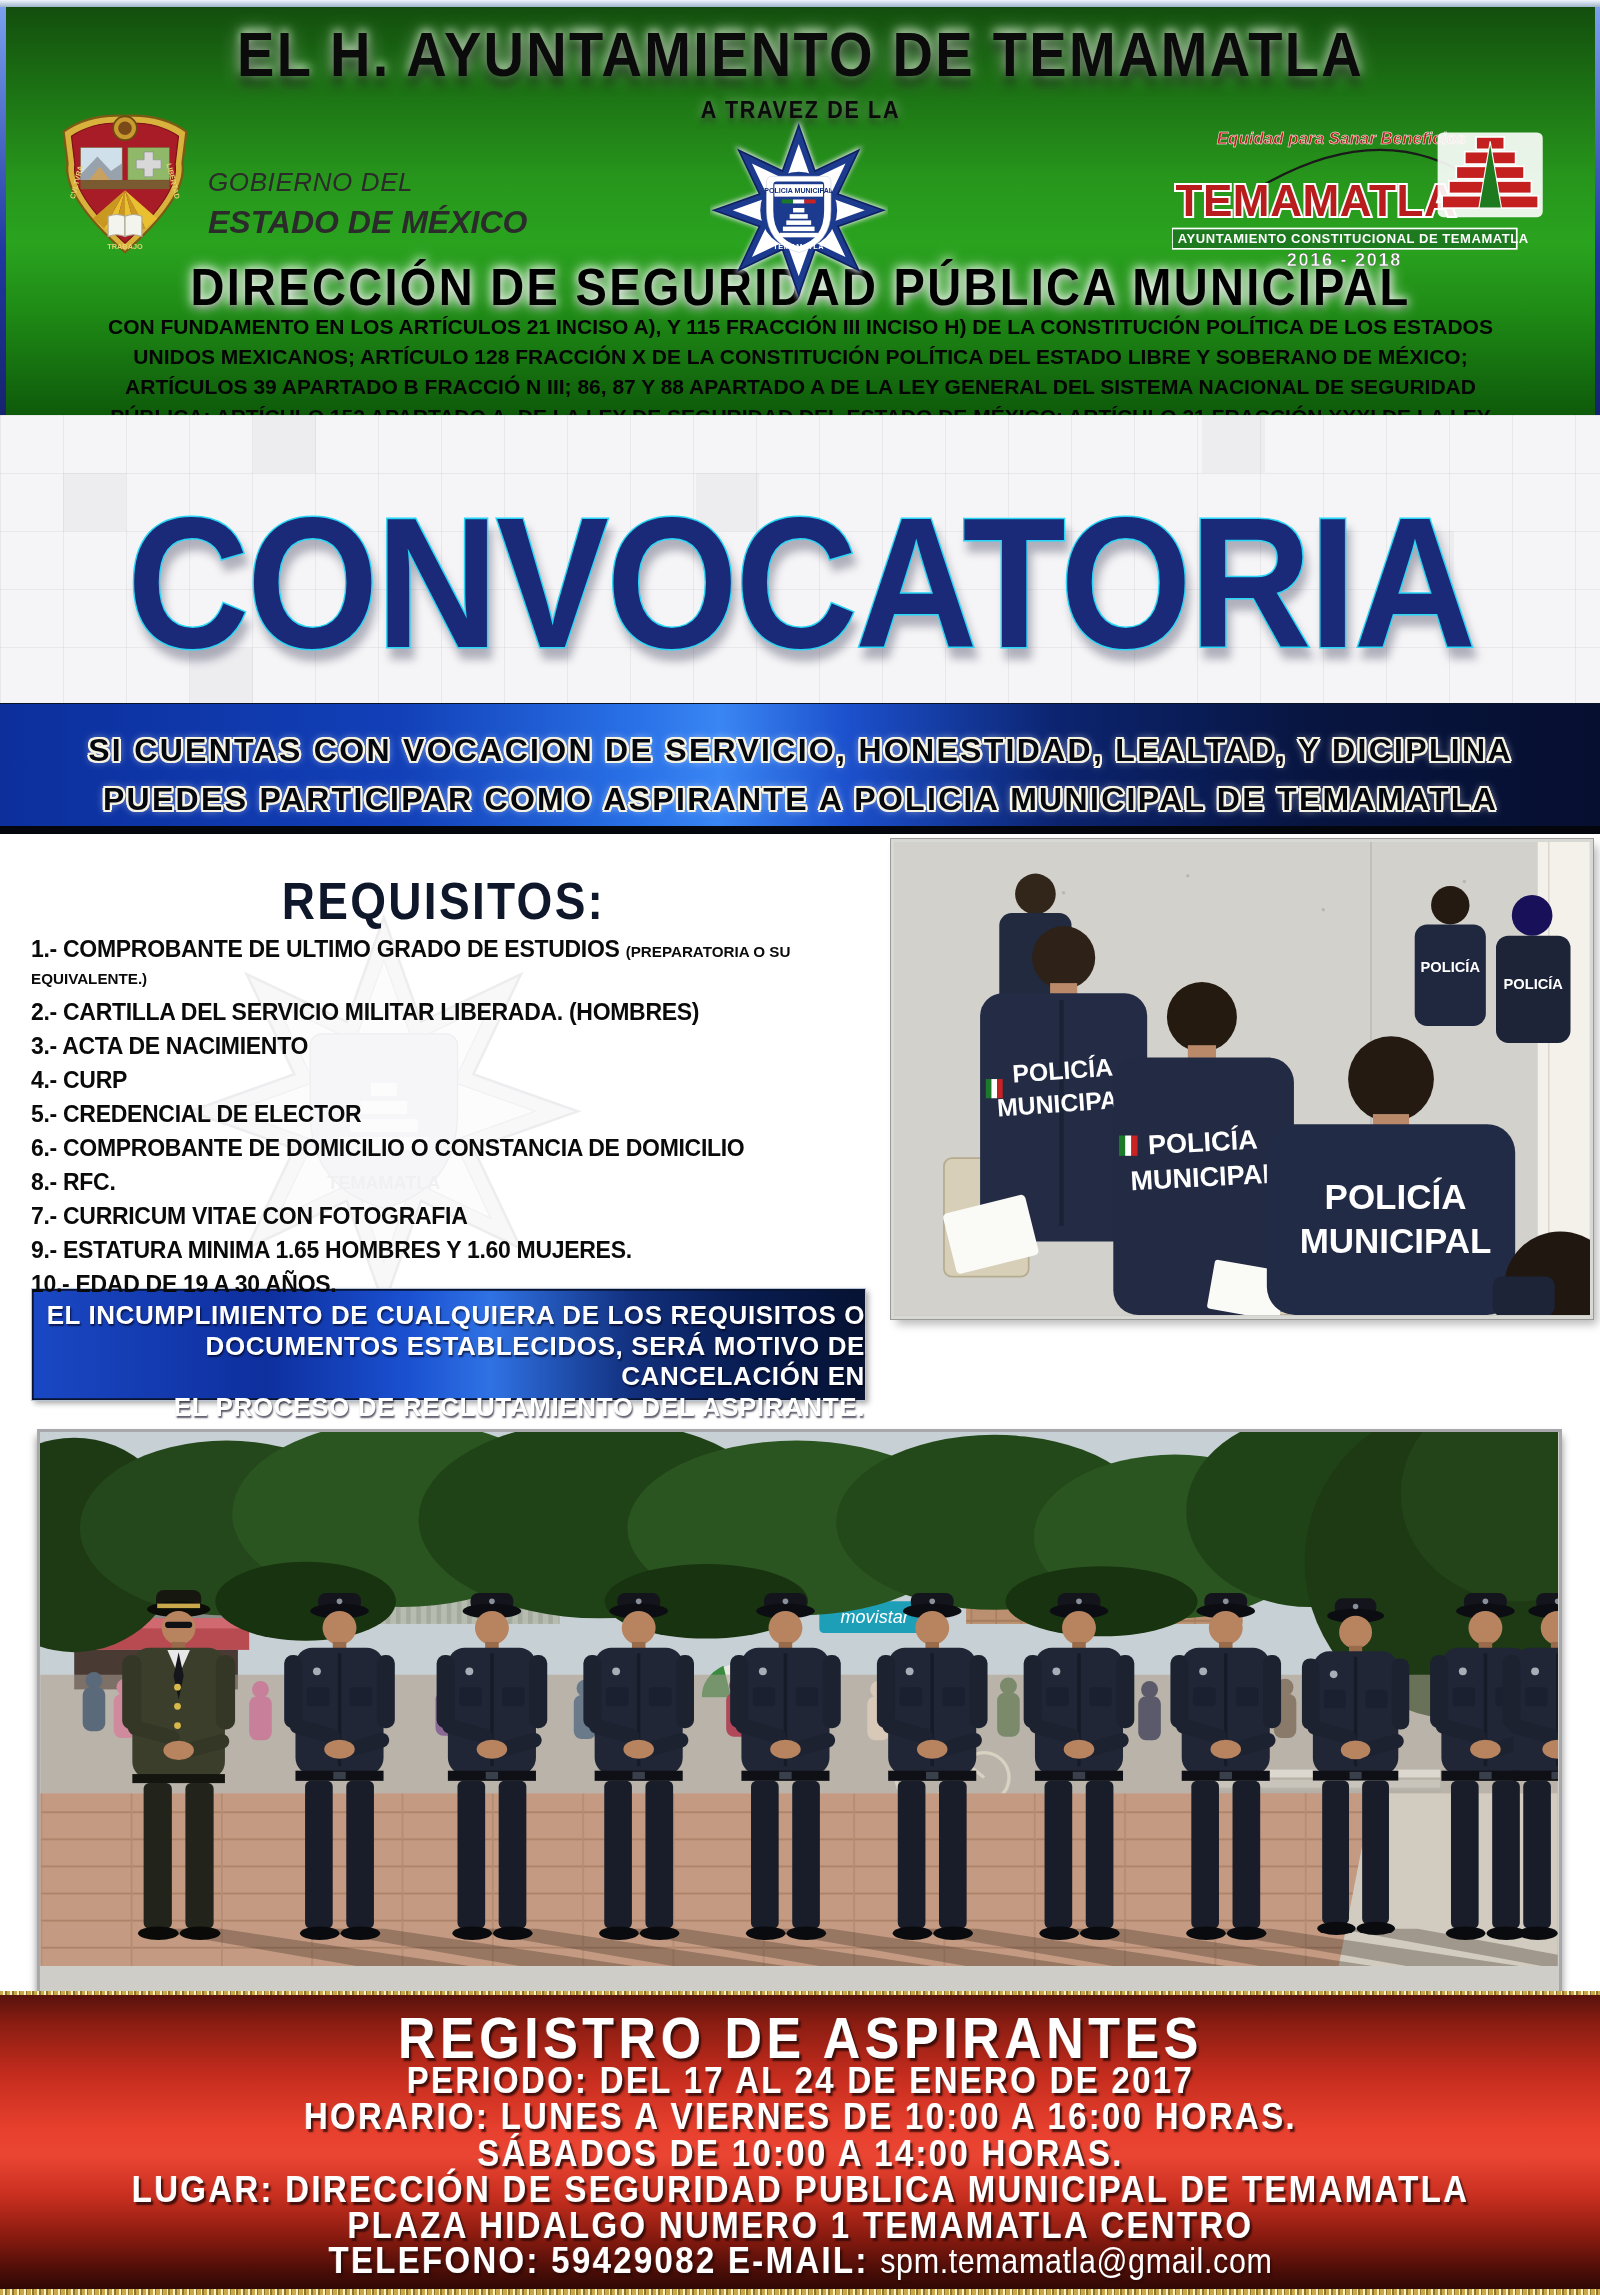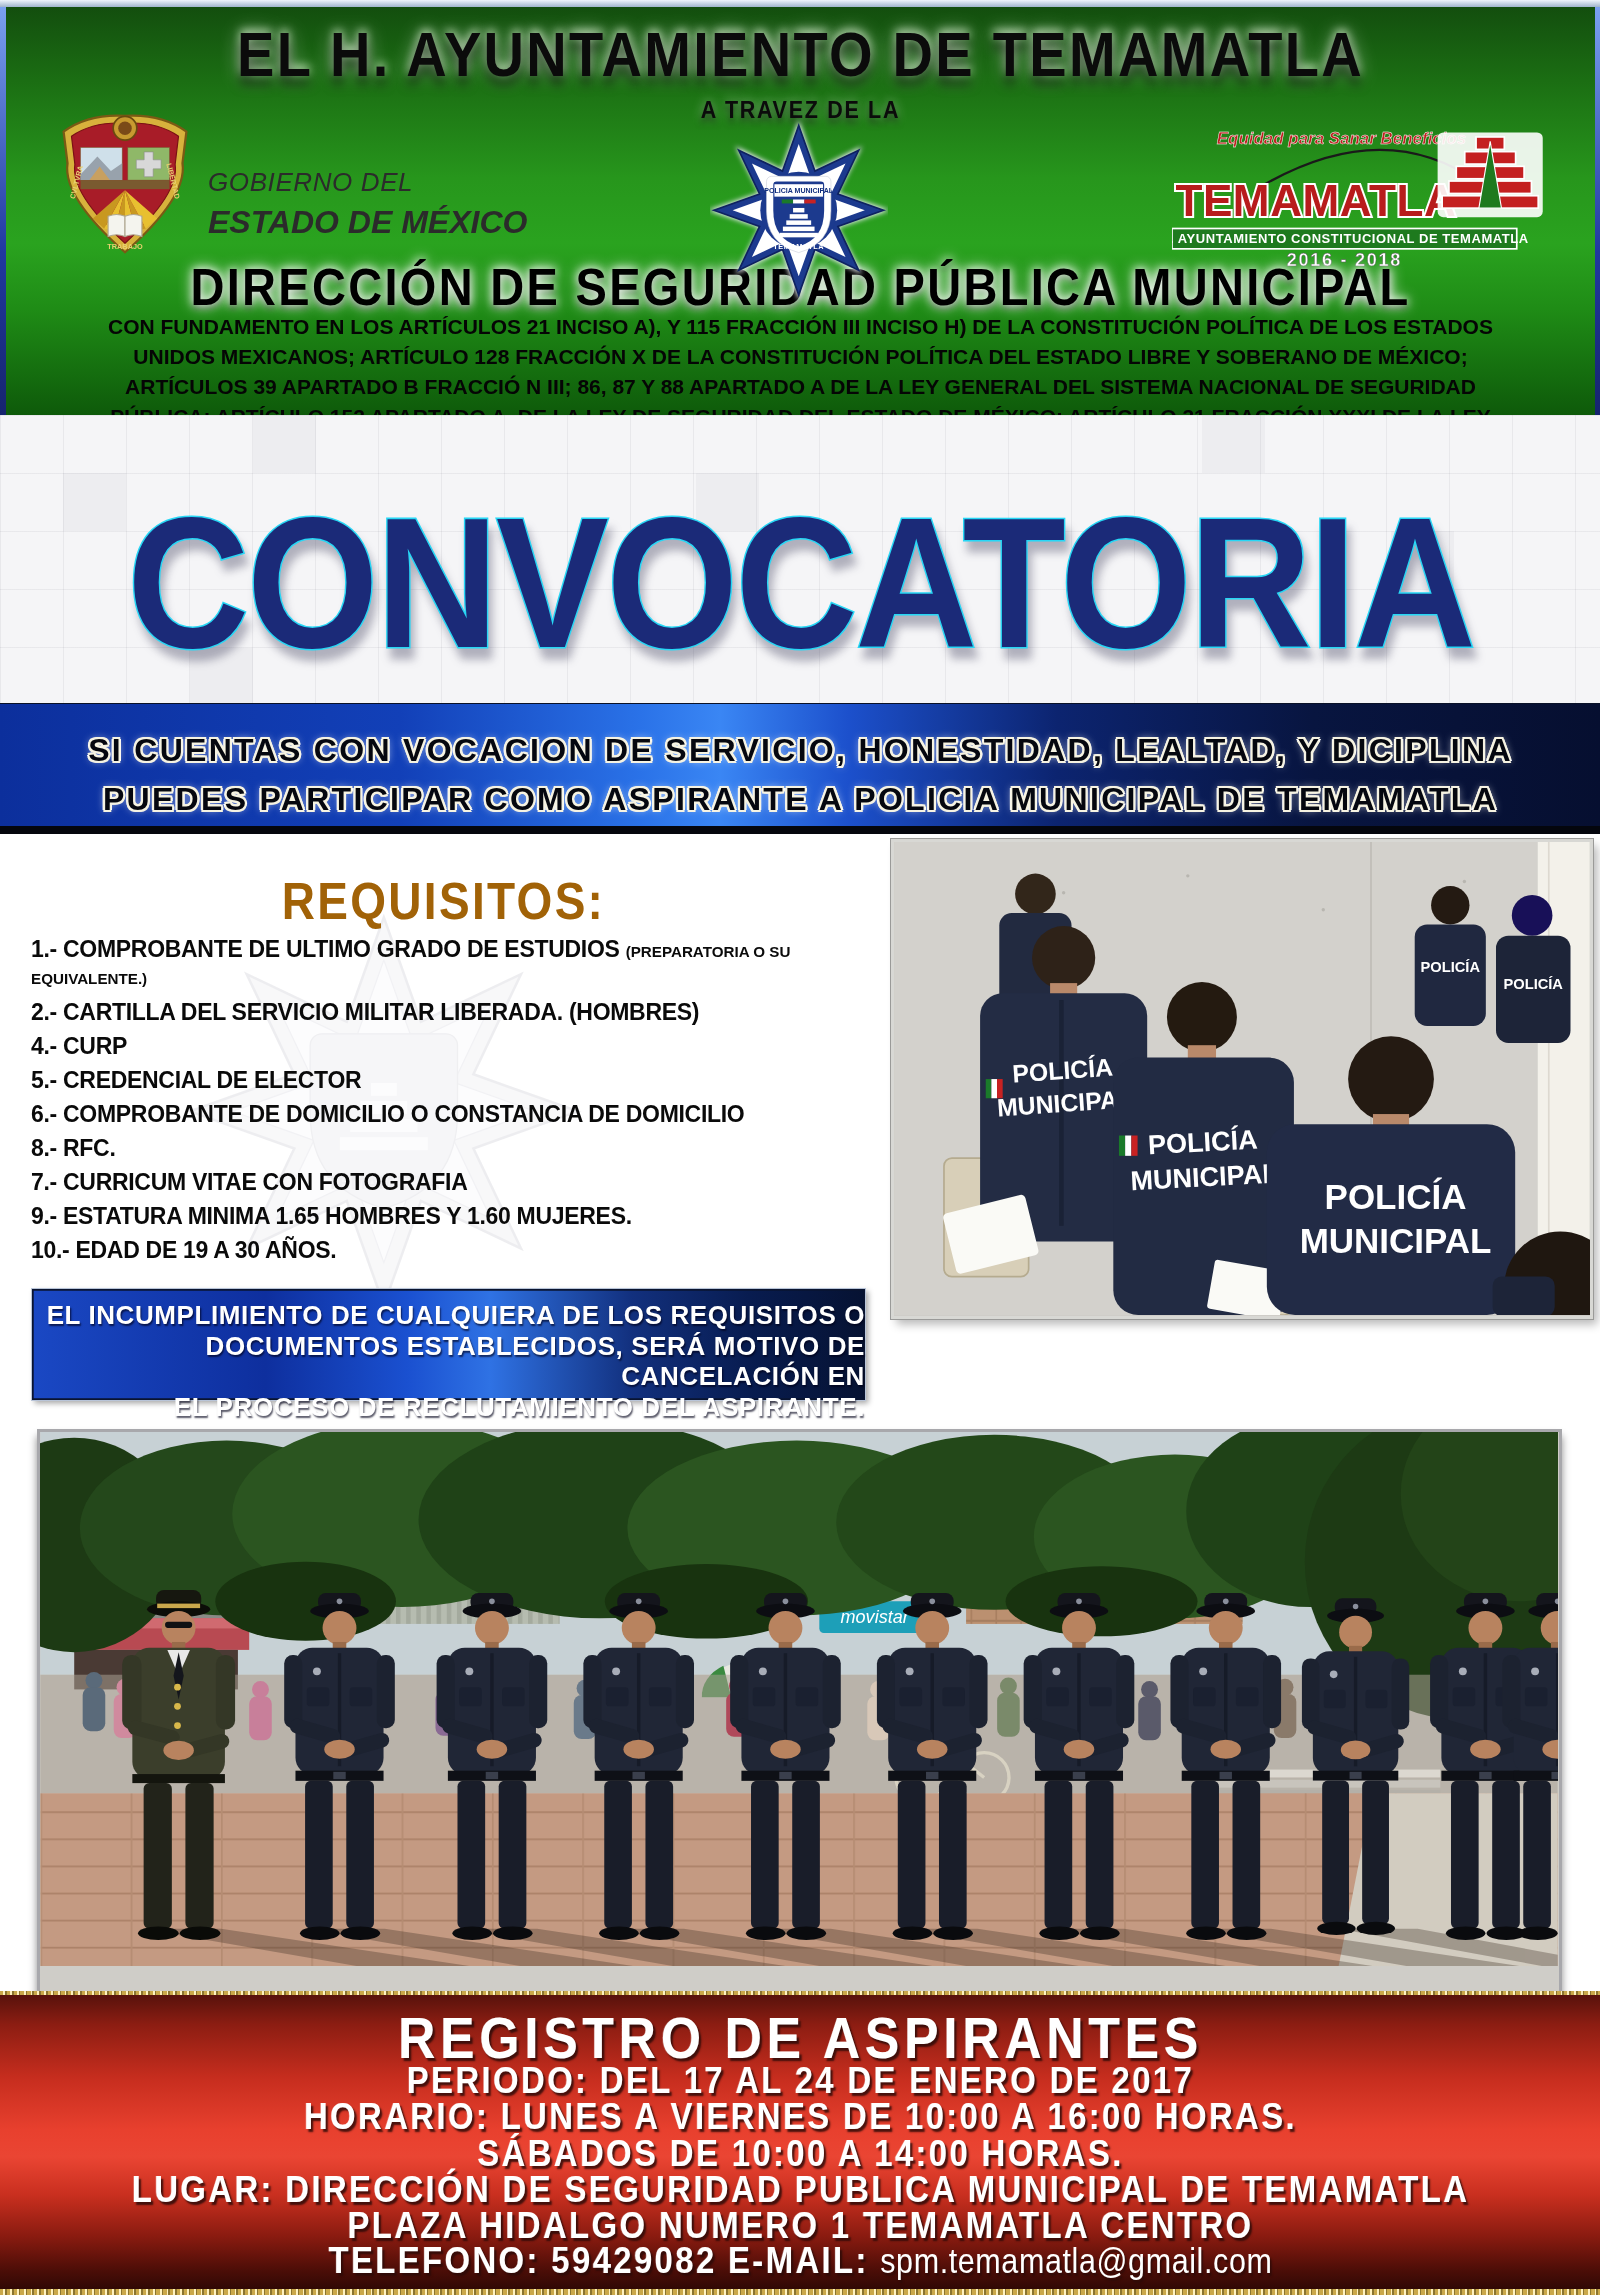--- a/index.html
+++ b/index.html
@@ -43,21 +43,21 @@
   #slogan-banner{left:0;top:703px;width:1601px;height:131px;box-sizing:border-box;
      border-top:1.7px solid #0a1228;border-bottom:8px solid #04060d;
      background:linear-gradient(90deg,#0c2f9c 0%,#1240b8 25%,#2a72e8 40%,#3a86f4 45%,#1c50cc 53%,#0c2470 66%,#081540 82%,#060f30 100%);
      text-align:center;padding-top:21.5px;}
   .slogan-line{font-size:32px;font-weight:bold;letter-spacing:2.3px;color:#05070f;line-height:49px;
      text-shadow:-1.7px -1.7px 0 #f6f3e2,1.7px -1.7px 0 #f6f3e2,-1.7px 1.7px 0 #f6f3e2,1.7px 1.7px 0 #f6f3e2,
                  -2.3px 0 0 #fff,2.3px 0 0 #fff,0 -2.3px 0 #fff,0 2.3px 0 #fff,0 0 8px rgba(255,255,255,.8);}
 
   
   #content-area{left:0;top:834px;width:1601px;height:1157px;background:#fff;}
-  #requisitos-title{left:0;top:871px;width:887px;text-align:center;font-size:46px;letter-spacing:2.3px;color:#a16207;z-index:1;}
+  #requisitos-title{left:0;top:871px;width:887px;text-align:center;font-size:46px;letter-spacing:2.3px;color:#0f172a;z-index:1;}
   #requisitos-list{left:31px;top:937px;width:858px;z-index:1;list-style:none;margin:0;padding:0;}
   #requisitos-list li{font-size:23px;font-weight:bold;color:#0a0a0a;line-height:25px;margin-bottom:9px;letter-spacing:-0.3px;}
   #requisitos-list li .note{font-size:15.2px;letter-spacing:0;}
   #warning-box{left:31px;top:1288px;width:835px;height:113px;box-sizing:border-box;
      border:1.7px solid #b8c4d8;box-shadow:inset 0 0 0 1.7px #0a1430,2.8px 3.4px 5.6px rgba(0,0,0,.35);
      background:linear-gradient(90deg,#1a48c4 0%,#0e2f9e 28%,#1a50d0 45%,#2f72e4 55%,#12307e 72%,#081c50 86%,#061232 100%);
      text-align:center;padding-top:11.3px;}
   .warning-line{font-size:26px;font-weight:bold;color:#fff;letter-spacing:0.6px;line-height:30.5px;
      text-shadow:1.1px 1.7px 1.7px rgba(0,0,25,.65);text-align:right;}
 
@@ -213,20 +213,21 @@
       <rect x="123" y="192" width="68" height="10"></rect>
     </g>
     <text x="157" y="232" font-size="14" font-weight="bold" fill="#e0e0e6" text-anchor="middle">TEMAMATLA</text>
   </svg>
 
   <div class="abs futur" id="requisitos-title"><span class="stretch">REQUISITOS:</span></div>
 
   <ul class="abs" id="requisitos-list">
     <li><span>1.- COMPROBANTE DE ULTIMO GRADO DE ESTUDIOS</span> <span class="note">(PREPARATORIA O SU EQUIVALENTE.)</span></li>
     <li><span>2.- CARTILLA DEL SERVICIO MILITAR LIBERADA. (HOMBRES)</span></li>
+    <li><span>3.- ACTA DE NACIMIENTO</span></li>
     <li><span>4.- CURP</span></li>
     <li><span>5.- CREDENCIAL DE ELECTOR</span></li>
     <li><span>6.- COMPROBANTE DE DOMICILIO O CONSTANCIA DE DOMICILIO</span></li>
     <li><span>8.- RFC.</span></li>
     <li><span>7.- CURRICUM VITAE CON FOTOGRAFIA</span></li>
     <li><span>9.- ESTATURA MINIMA 1.65 HOMBRES Y 1.60 MUJERES.</span></li>
     <li><span>10.- EDAD  DE 19 A 30 AÑOS.</span></li>
   </ul>
 
   <div class="abs" id="warning-box">

